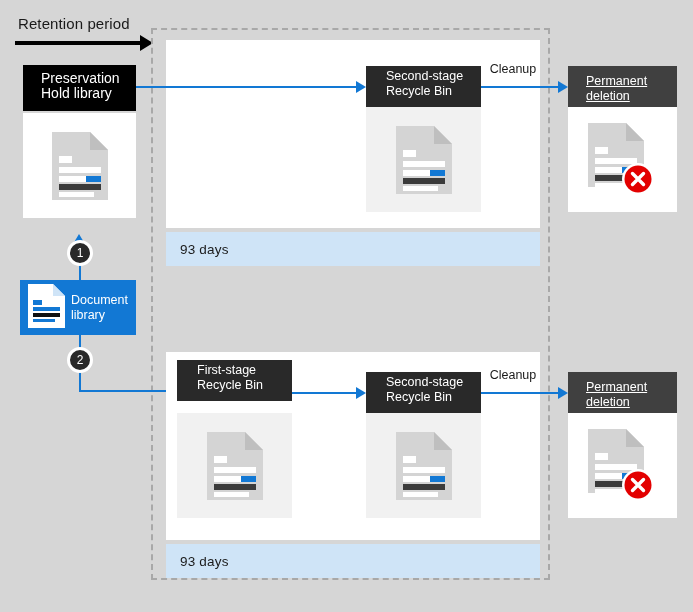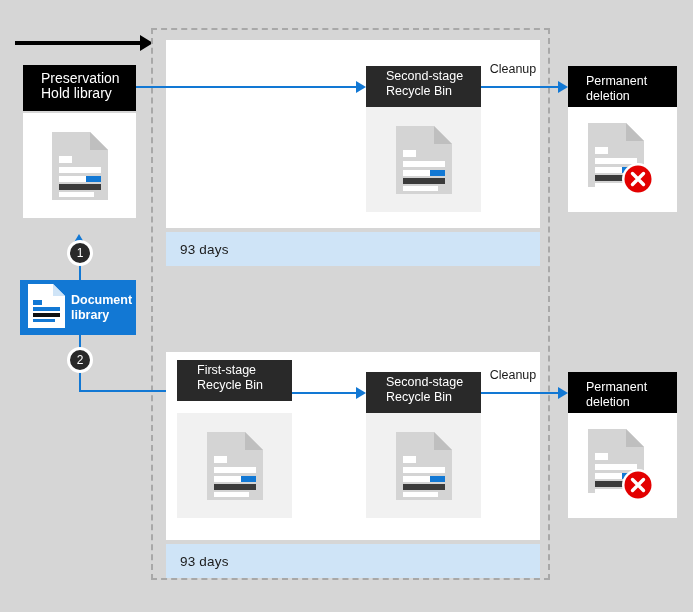--- a/index.html
+++ b/index.html
@@ -103,21 +103,20 @@
     background: #ffffff;
   }
 
   .doclib-box {
     left: 20px; top: 280px; width: 116px; height: 55px;
     background: #1278d4;
     display: flex;
     align-items: center;
     box-sizing: border-box;
     padding-left: 8px;
-    font-weight: bold;
   }
   .doclib-label {
     color: #ffffff;
     font-size: 12.5px;
     line-height: 15px;
     white-space: pre-line;
     margin-left: 6px;
   }
 
   
@@ -140,24 +139,25 @@
   .fs-bot-header { left: 177px; top: 360px; width: 115px; height: 41px; }
   .fs-bot-body   { left: 177px; top: 413px; width: 115px; height: 105px; }
 
   .ss-bot-header { left: 366px; top: 372px; width: 115px; height: 41px; }
   .ss-bot-body   { left: 366px; top: 413px; width: 115px; height: 105px; }
 
   
   .perm-header {
     box-sizing: border-box;
     padding: 8px 0 8px 18px;
-    background: #000000;
+    background: #404040;
     color: #ffffff;
     font-size: 12.5px;
     line-height: 15px;
+    text-decoration: underline;
   }
   .perm-header .hdr-text { white-space: pre-line; }
   .perm-body { background: #ffffff; }
 
   .perm-top-header { left: 568px; top: 66px;  width: 109px; height: 41px; }
   .perm-top-body   { left: 568px; top: 107px; width: 109px; height: 105px; }
   .perm-bot-header { left: 568px; top: 372px; width: 109px; height: 41px; }
   .perm-bot-body   { left: 568px; top: 413px; width: 109px; height: 105px; }
 
   
@@ -208,20 +208,21 @@
     display: flex;
     align-items: center;
     justify-content: center;
   }
 </style>
 </head>
 <body>
 
 <div id="canvas">
 
+  <div class="abs retention-label">Retention period</div>
   <div class="abs retention-arrow-line"></div>
   <div class="abs retention-arrow-head"></div>
 
   <div class="abs dashed-region"></div>
 
   <div class="abs card-header phl-header">
     <span class="hdr-text">Preservation
 Hold library</span>
   </div>
   <div class="abs phl-body">

